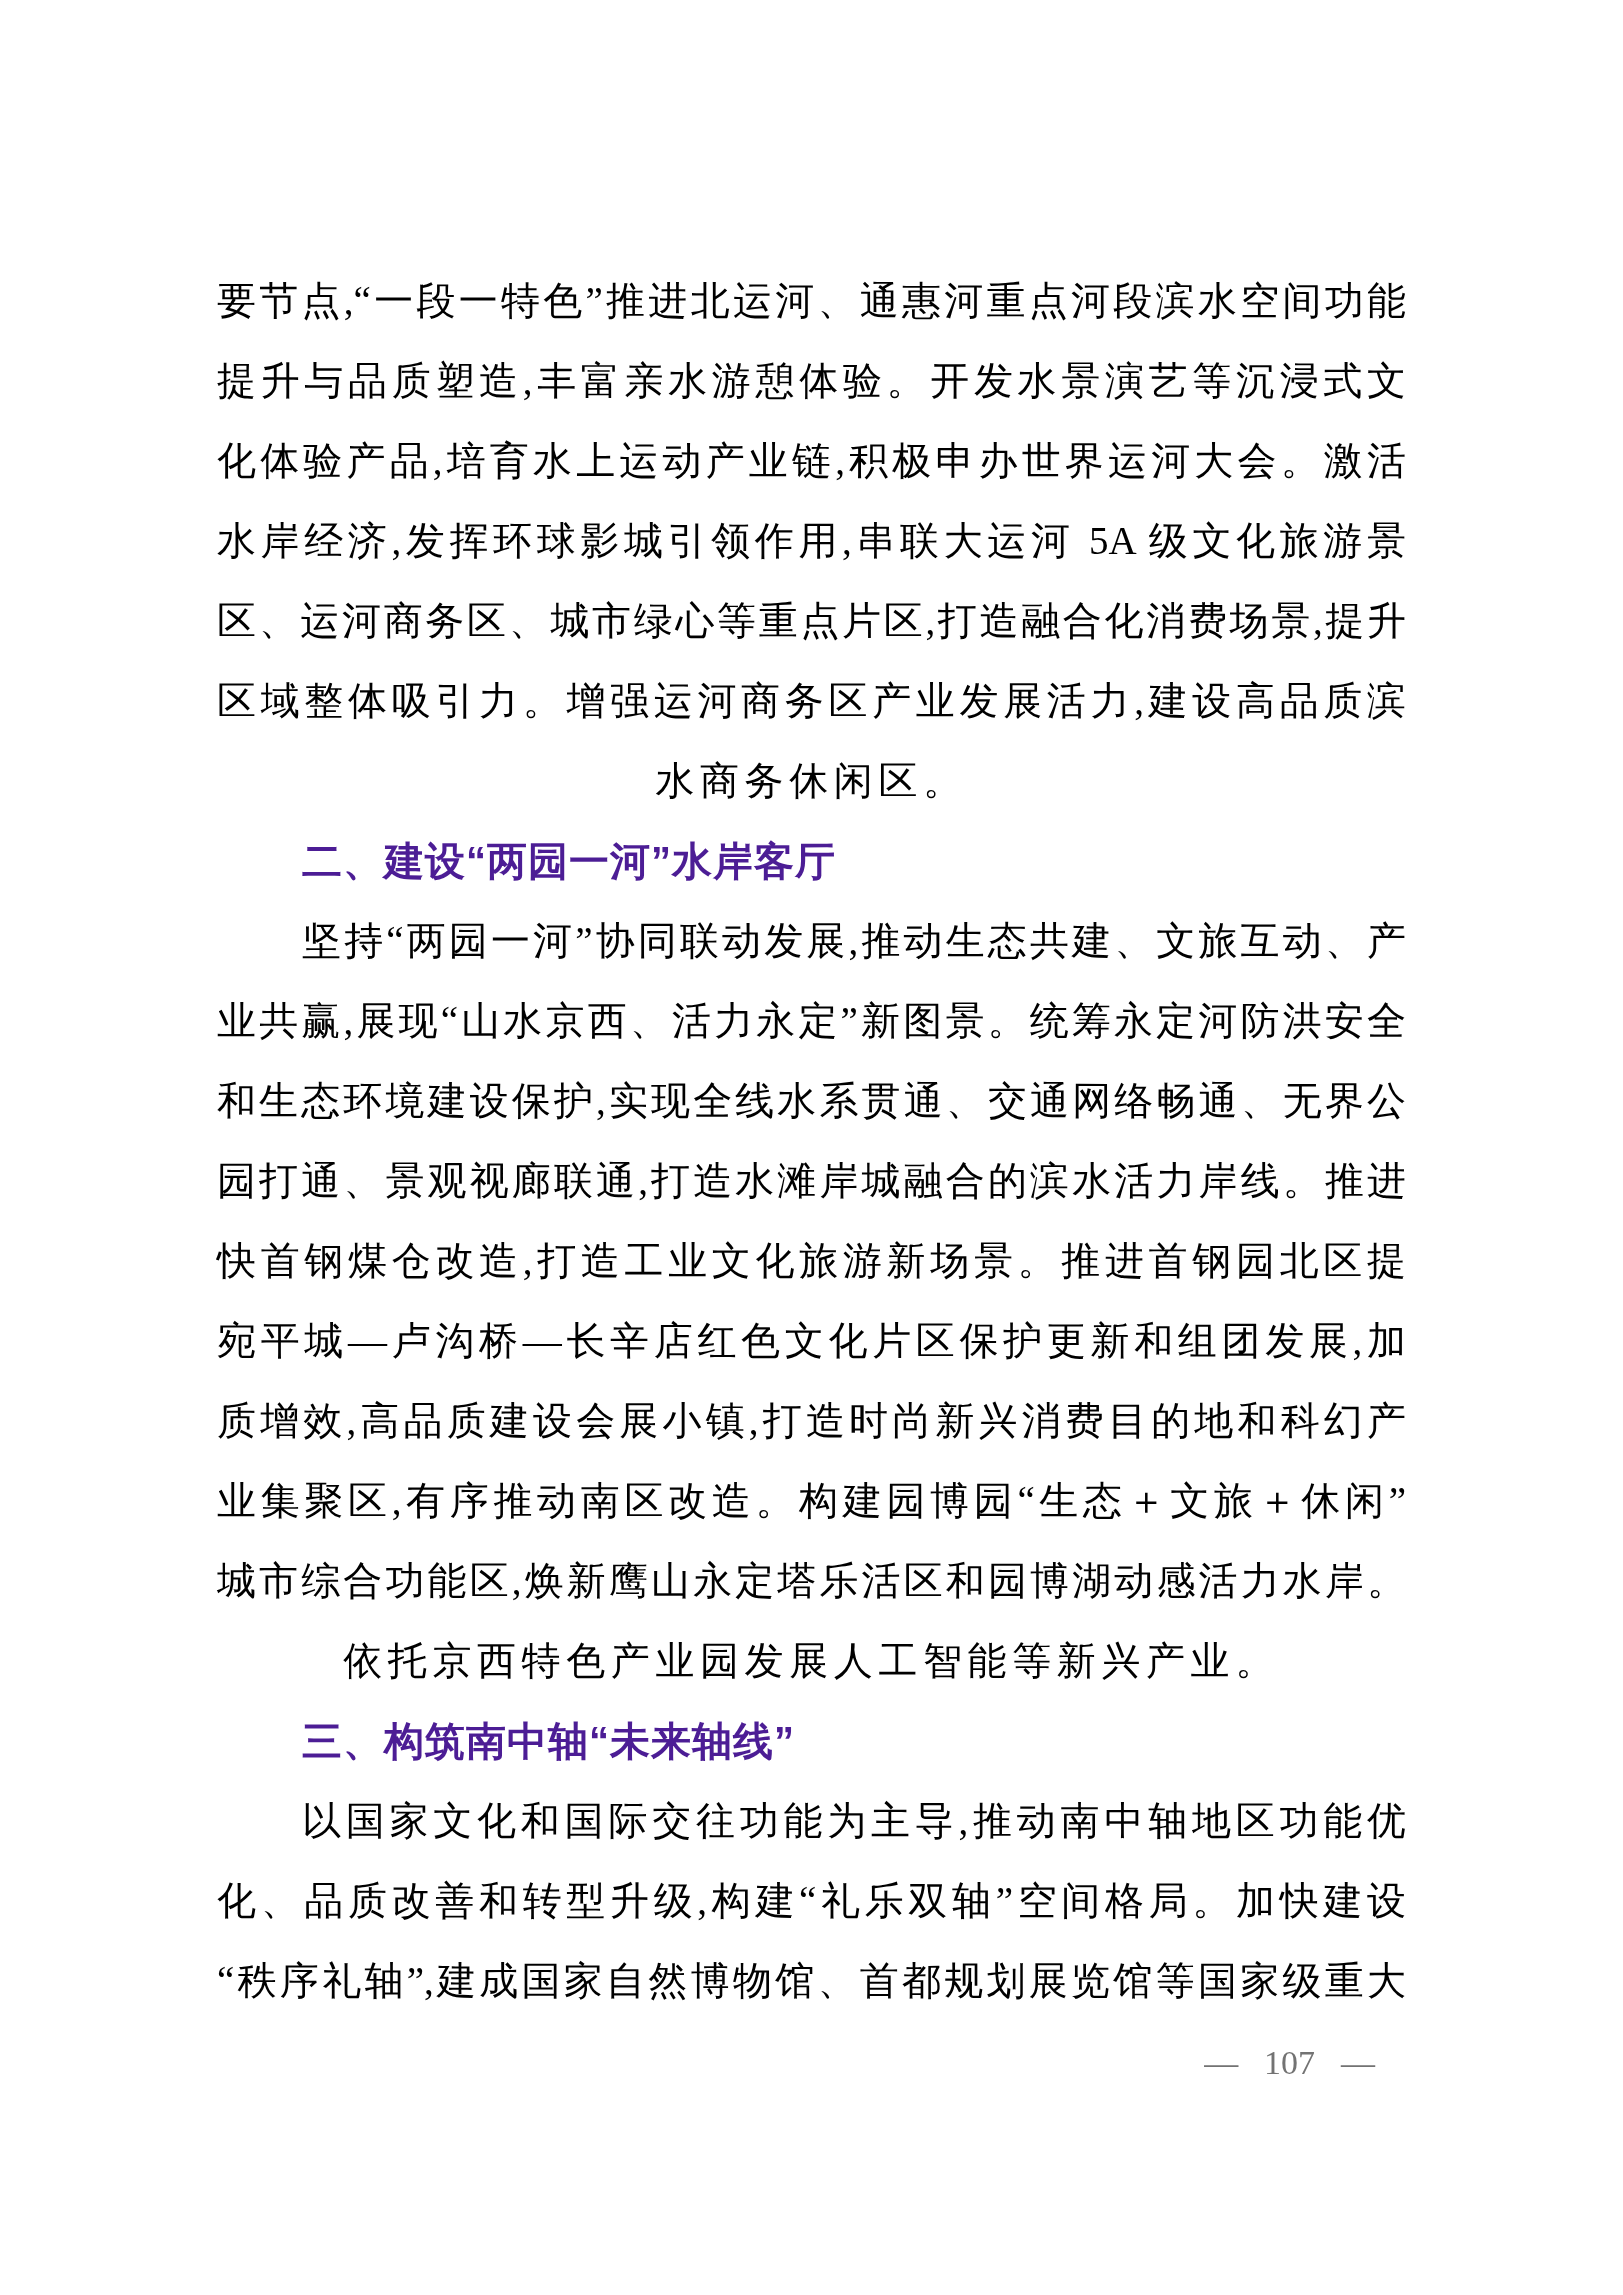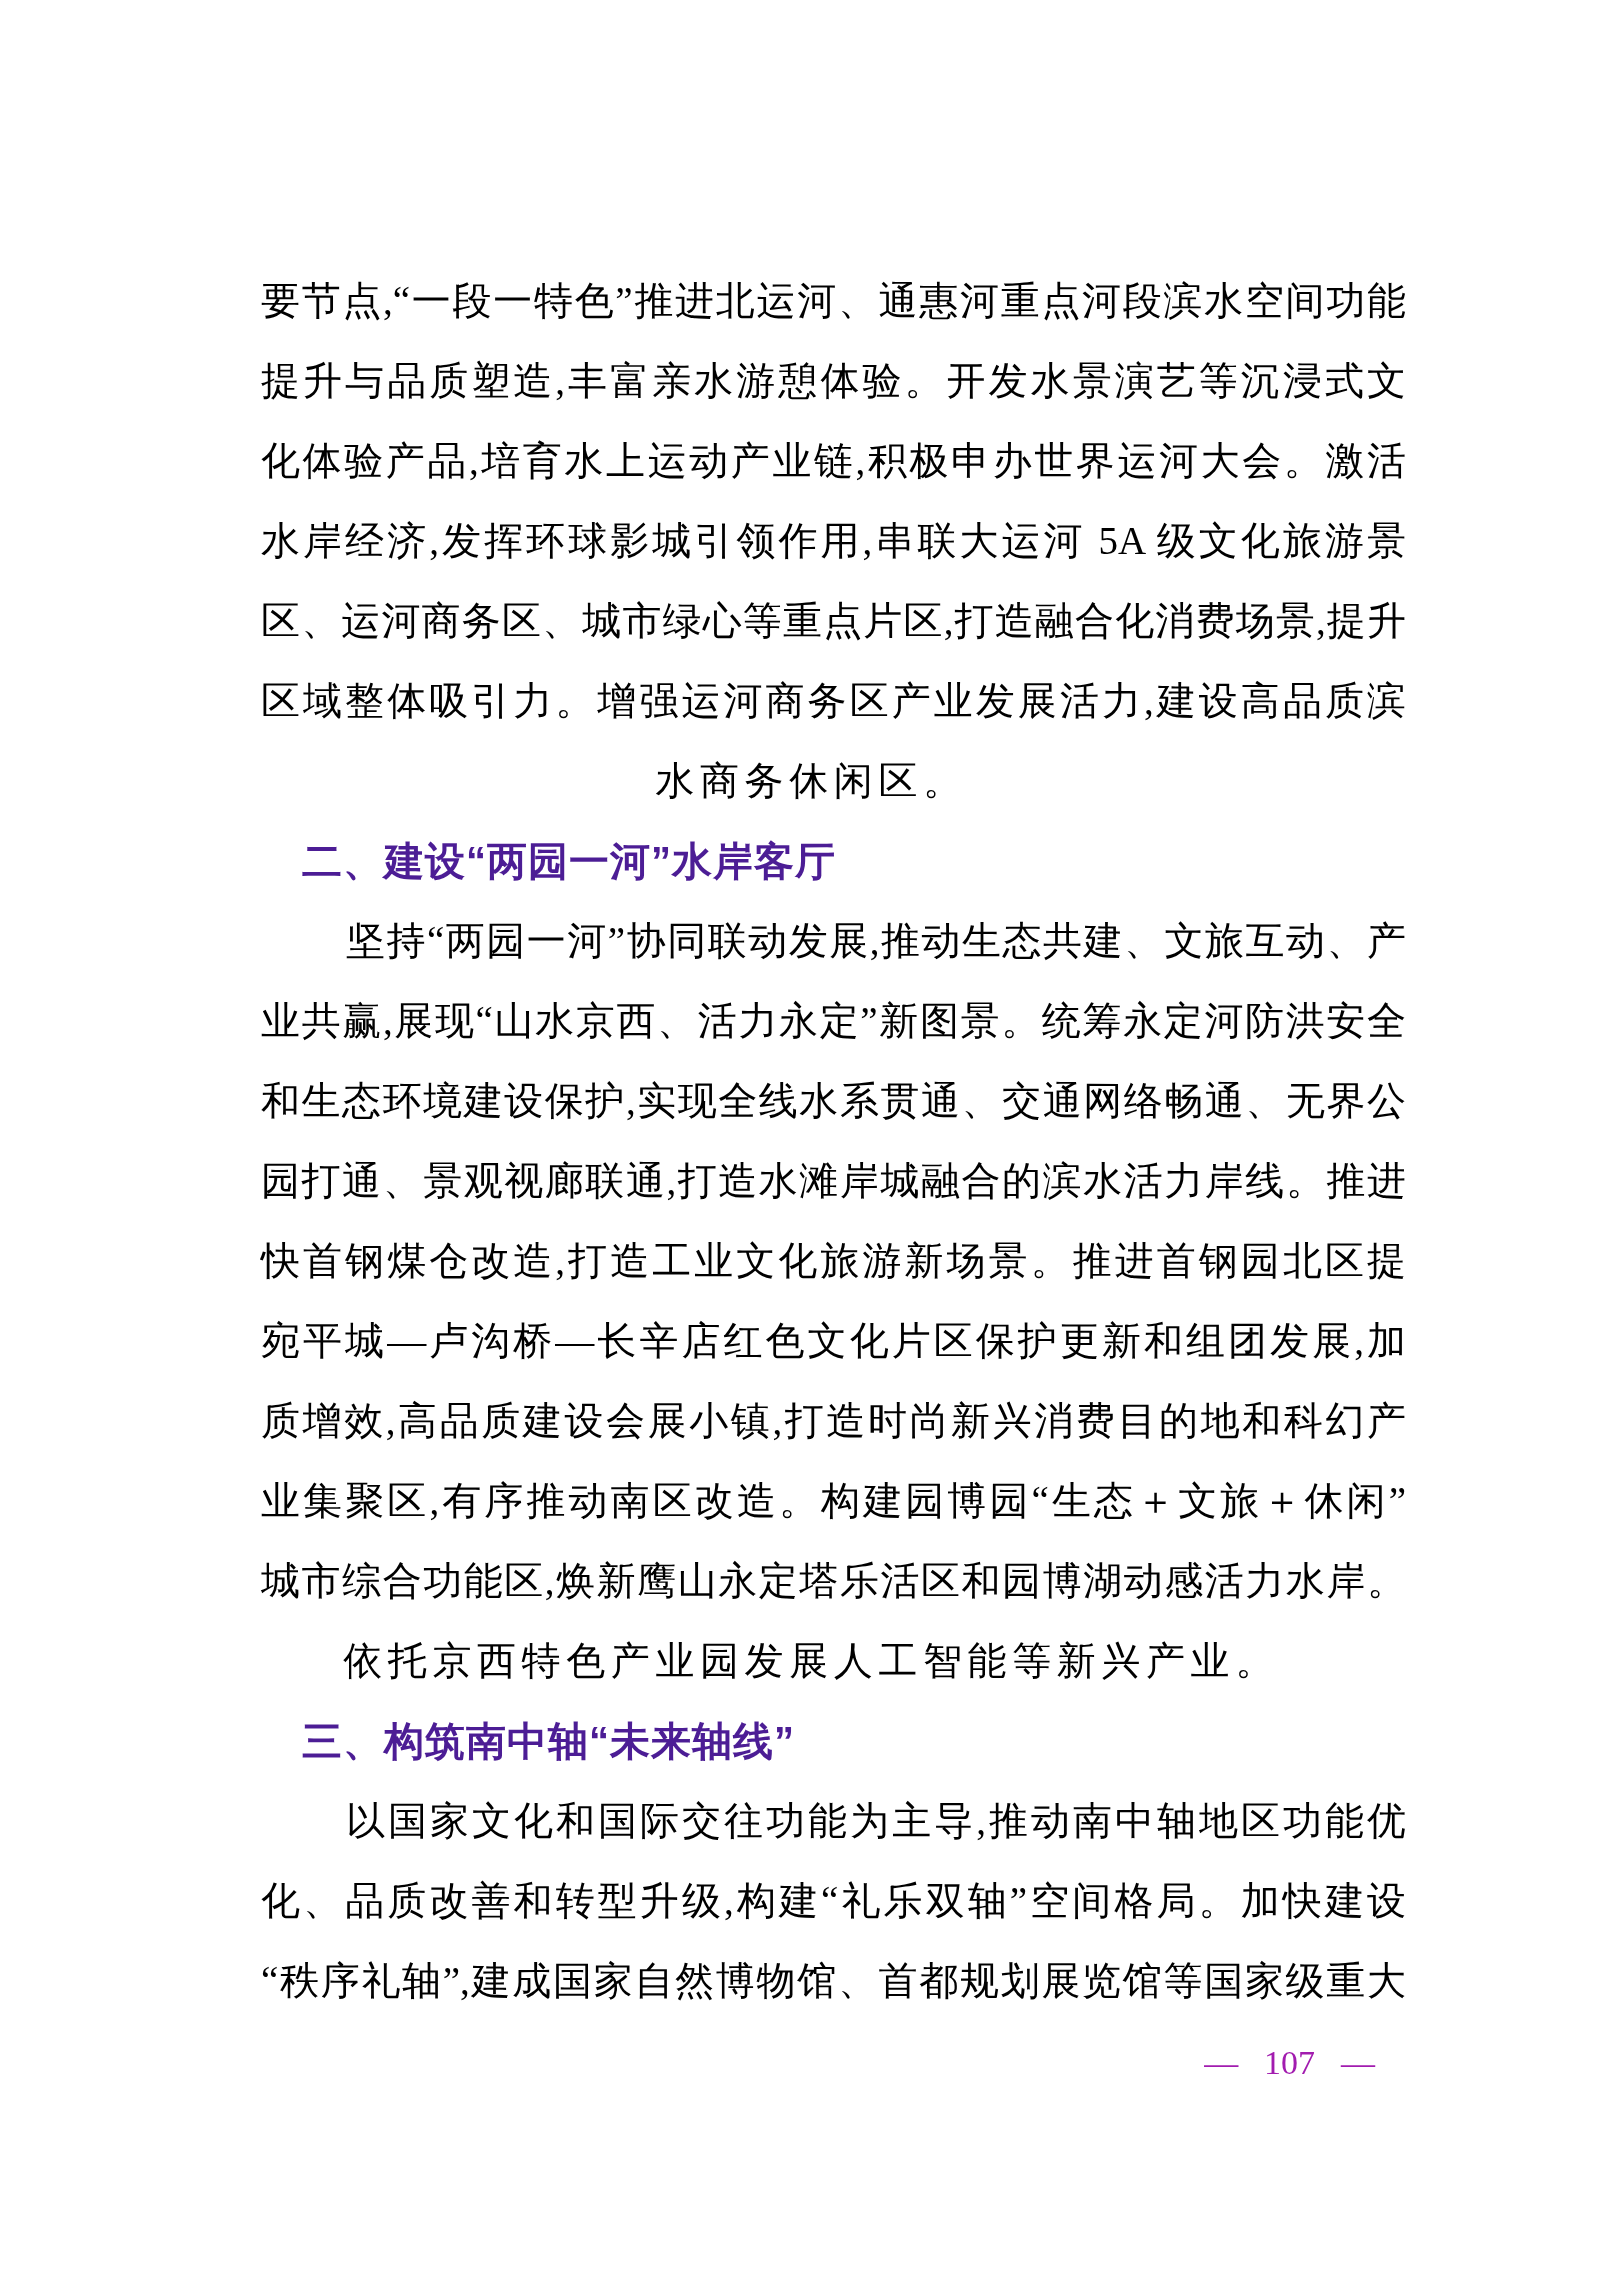--- a/index.html
+++ b/index.html
@@ -23,21 +23,20 @@
   .line {
     font-family: "Liberation Serif", "DejaVu Serif", serif;
     font-size: 39px;
     line-height: 80px;
     height: 80px;
     color: #000000;
   }
   .line.j {
     text-align: justify;
     text-align-last: justify;
-    margin-left: 44px;
   }
   .line.last {
     letter-spacing: 5.6px;
     text-align: center;
   }
   .line.indent {
     text-indent: 85px;
   }
   .heading {
     font-family: "Liberation Sans", "DejaVu Sans", sans-serif;
@@ -49,21 +48,21 @@
     text-indent: 85px;
     letter-spacing: 1px;
   }
   .footer {
     position: absolute;
     top: 2040px;
     right: 248px;
     font-family: "Liberation Serif", "DejaVu Serif", serif;
     font-size: 34px;
     line-height: 46px;
-    color: #a21caf;
+    color: #737373;
     word-spacing: 17.4px;
     text-align: right;
   }
 </style>
 </head>
 <body>
 
 <div class="page">
   <div class="text-area">
 

